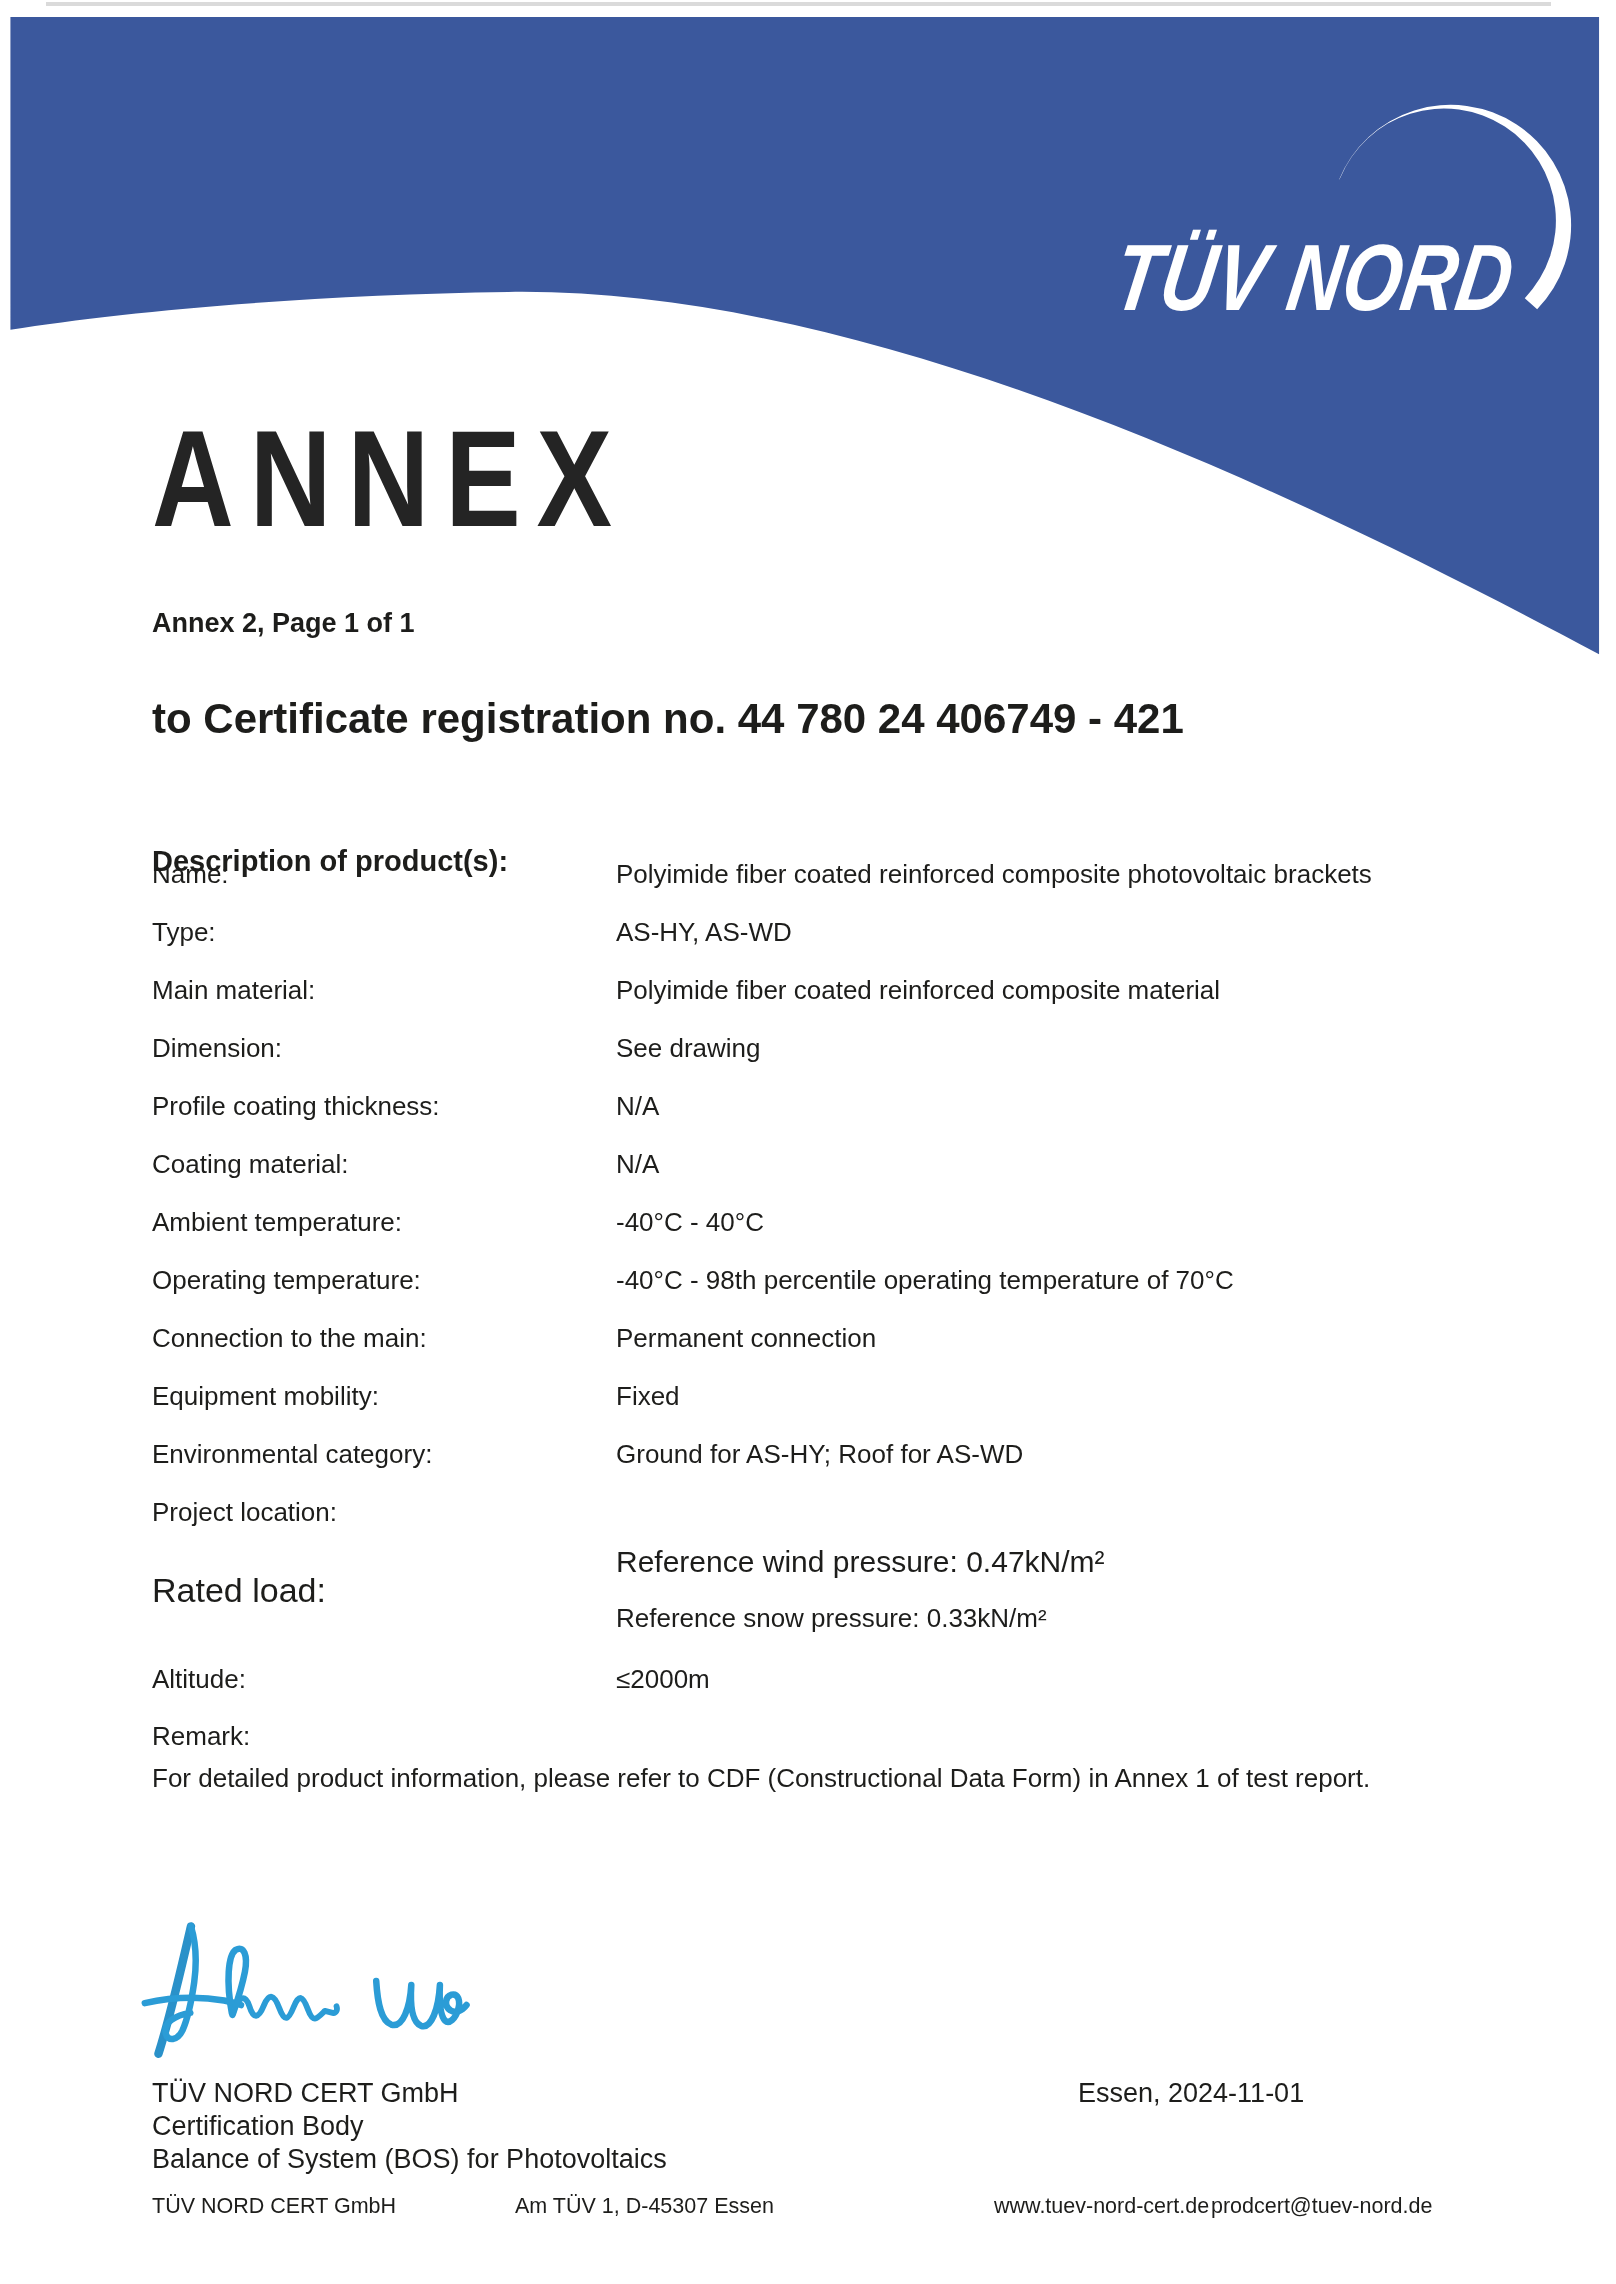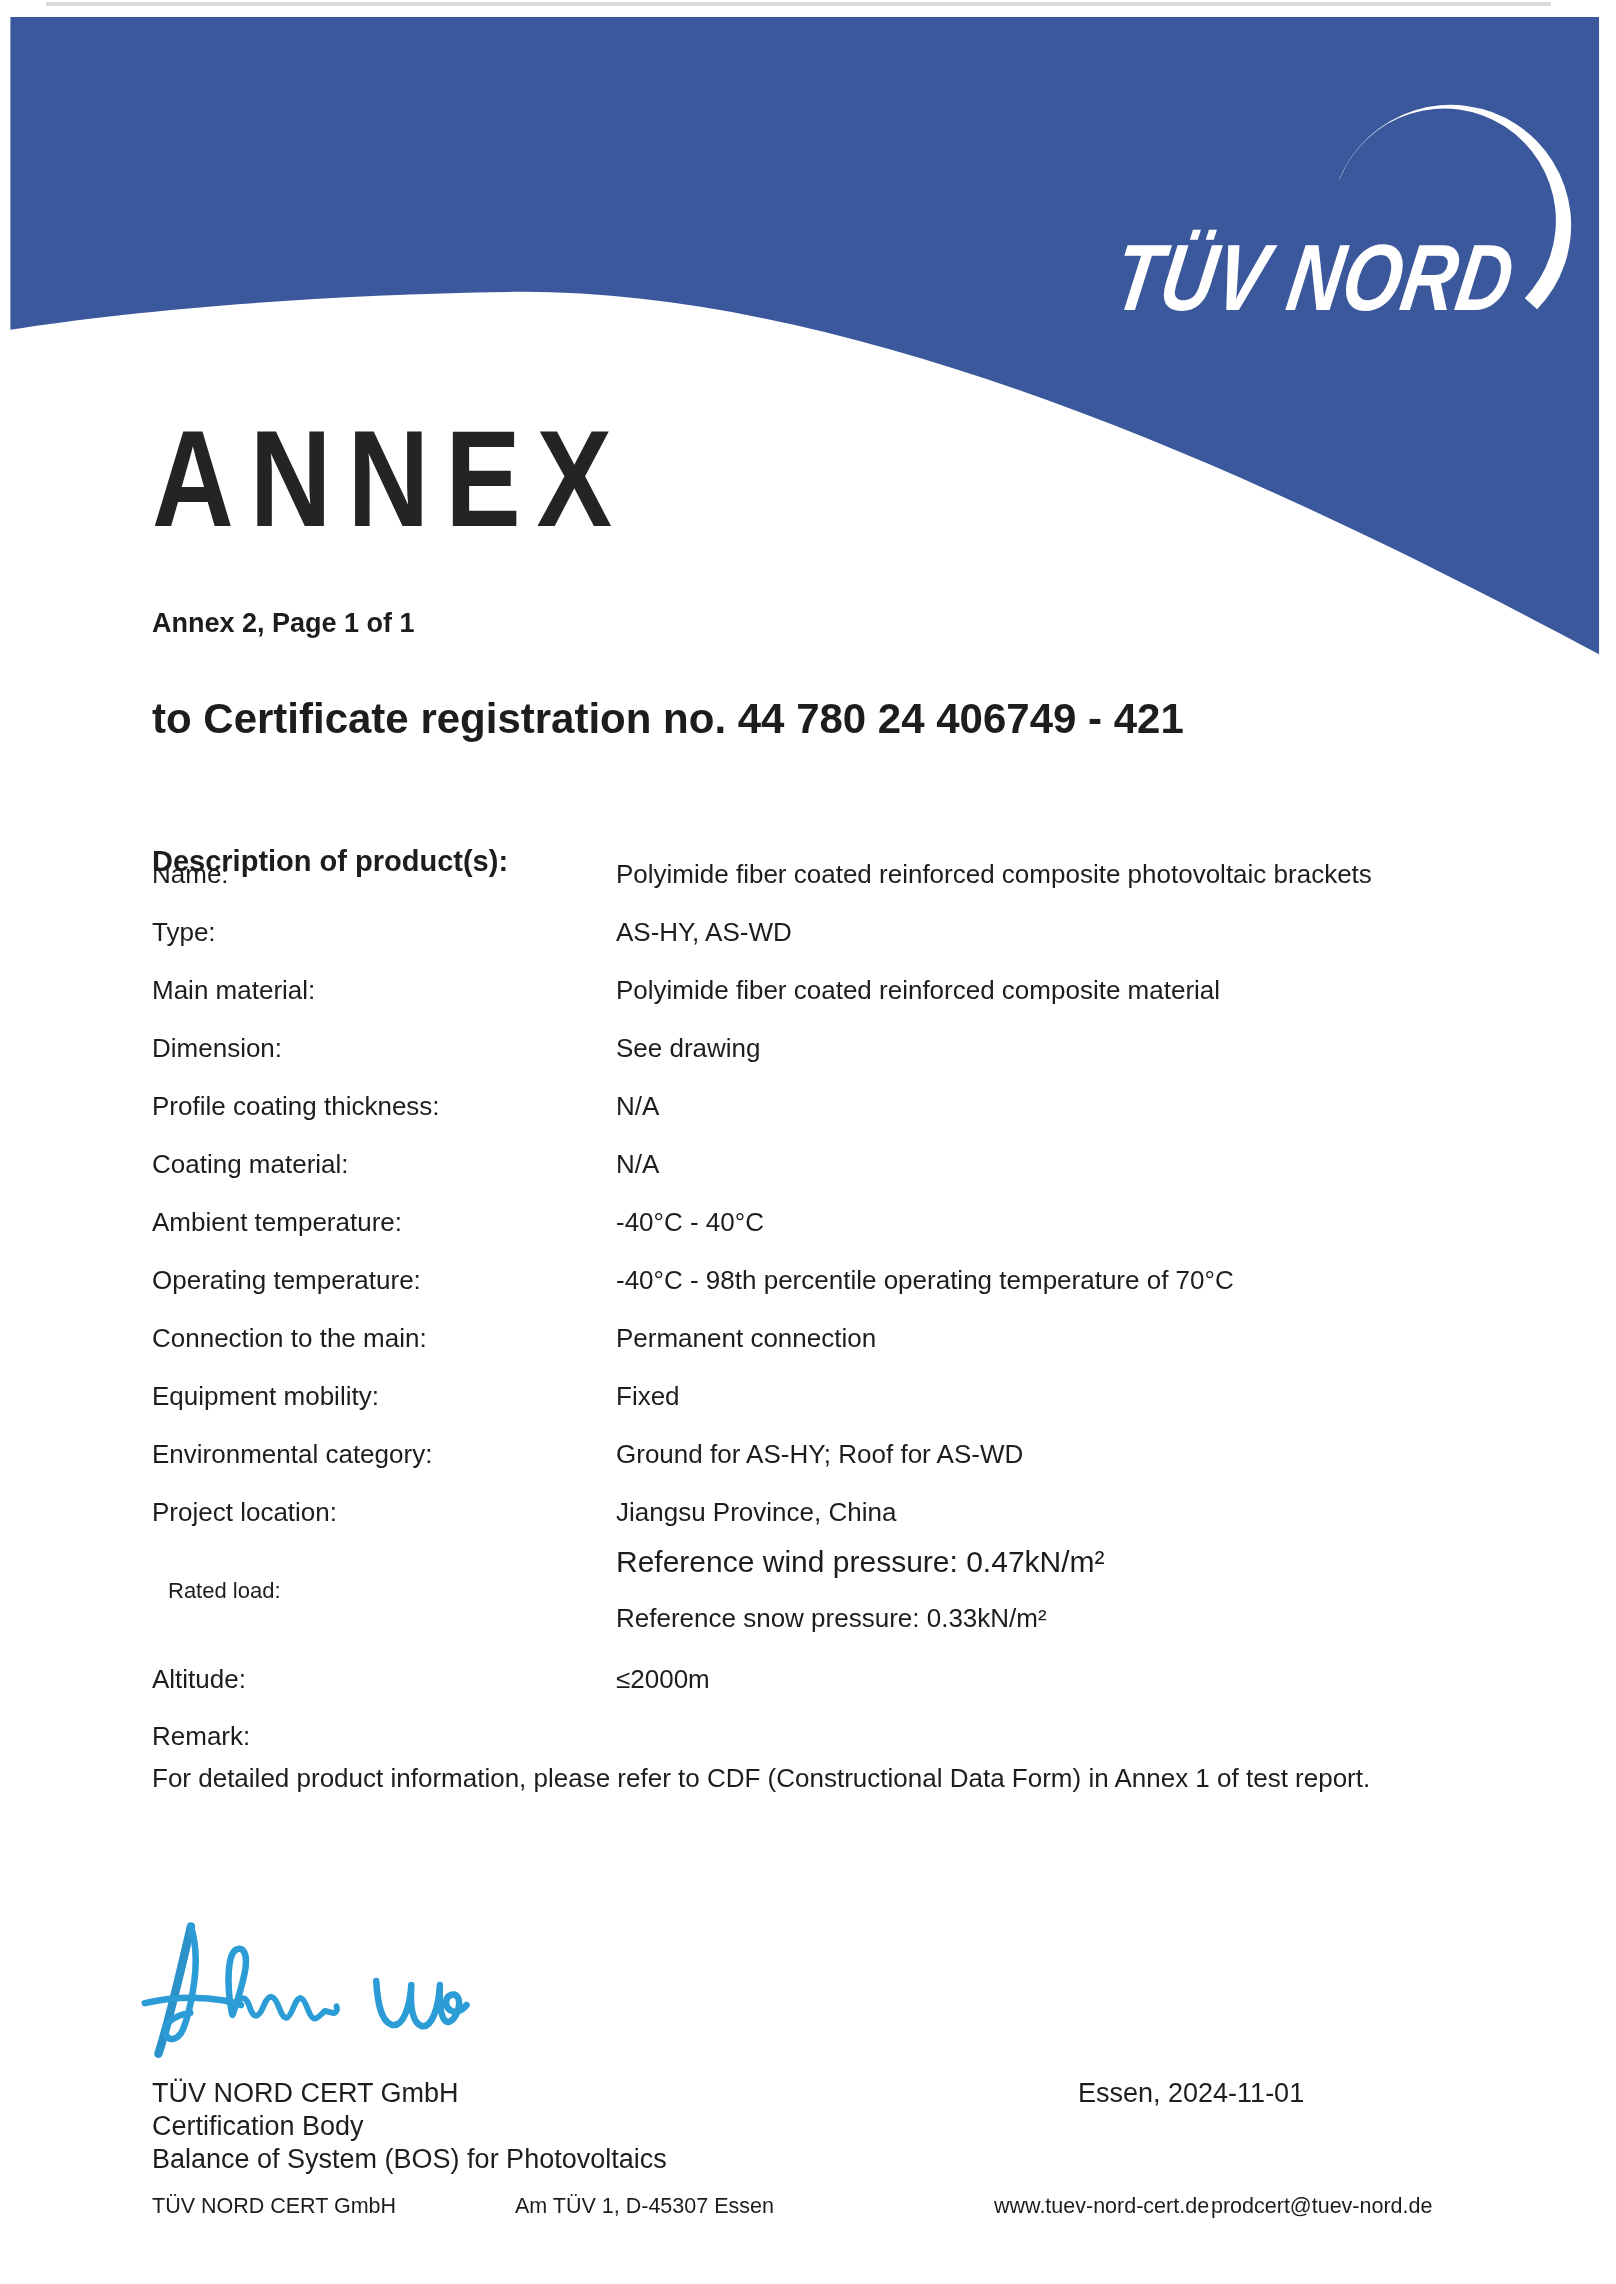--- a/index.html
+++ b/index.html
@@ -41,21 +41,21 @@
     position: absolute; left: 152px; top: 803px;
     font-size: 29px; font-weight: 700; line-height: 35px; white-space: nowrap; margin-top: 41px;
   }
 
   
   .rows { position: absolute; left: 152px; top: 859px; width: 1323px; }
   .row { display: flex; height: 58px; align-items: flex-start; }
   .lbl { width: 464px; flex: 0 0 464px; font-size: 26px; line-height: 31px; }
   .val { flex: 1; font-size: 26px; line-height: 31px; white-space: nowrap; }
 
-  .rated-label   { position: absolute; left: 168px; top: 1575px; font-size: 22px; line-height: 31px; }
+  .rated-label   { position: absolute; left: 152px; top: 1575px; font-size: 34px; line-height: 31px; }
   .rated-line1   { position: absolute; left: 616px; top: 1546px; font-size: 30px; line-height: 31px; }
   .rated-line2   { position: absolute; left: 616px; top: 1603px; font-size: 26px; line-height: 31px; }
   .altitude-lbl  { position: absolute; left: 152px; top: 1664px; font-size: 26px; line-height: 31px; }
   .altitude-val  { position: absolute; left: 616px; top: 1664px; font-size: 26px; line-height: 31px; }
   .remark-lbl    { position: absolute; left: 152px; top: 1721px; font-size: 26px; line-height: 31px; }
   .remark-text   { position: absolute; left: 152px; top: 1762px; width: 1342px; font-size: 26px; line-height: 33px; }
 
   
   #signature-svg { position: absolute; left: 117px; top: 1890px; width: 378px; height: 195px; }
 
@@ -125,21 +125,20 @@
   <div class="row">
     <div class="lbl">Equipment mobility:</div>
     <div class="val">Fixed</div>
   </div>
   <div class="row">
     <div class="lbl">Environmental category:</div>
     <div class="val">Ground for AS-HY; Roof for AS-WD</div>
   </div>
   <div class="row">
     <div class="lbl">Project location:</div>
-    <div class="val">Jiangsu Province, China</div>
   </div>
 </div>
 
 <div class="rated-label">Rated load:</div>
 <div class="rated-line1">Reference wind pressure: 0.47kN/m²</div>
 <div class="rated-line2">Reference snow pressure: 0.33kN/m²</div>
 
 <div class="altitude-lbl">Altitude:</div>
 <div class="altitude-val">≤2000m</div>
 

